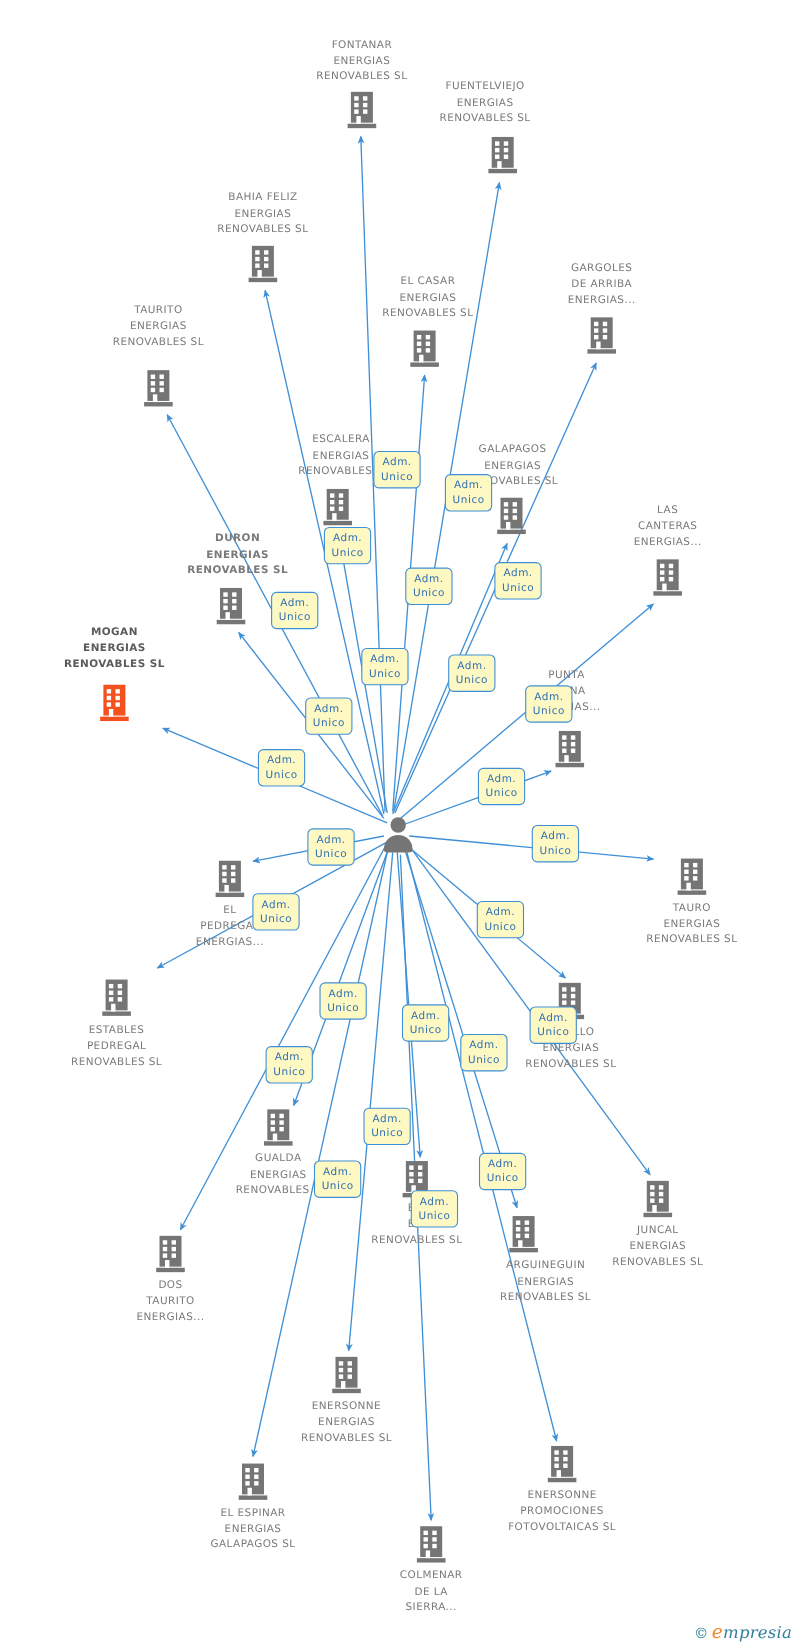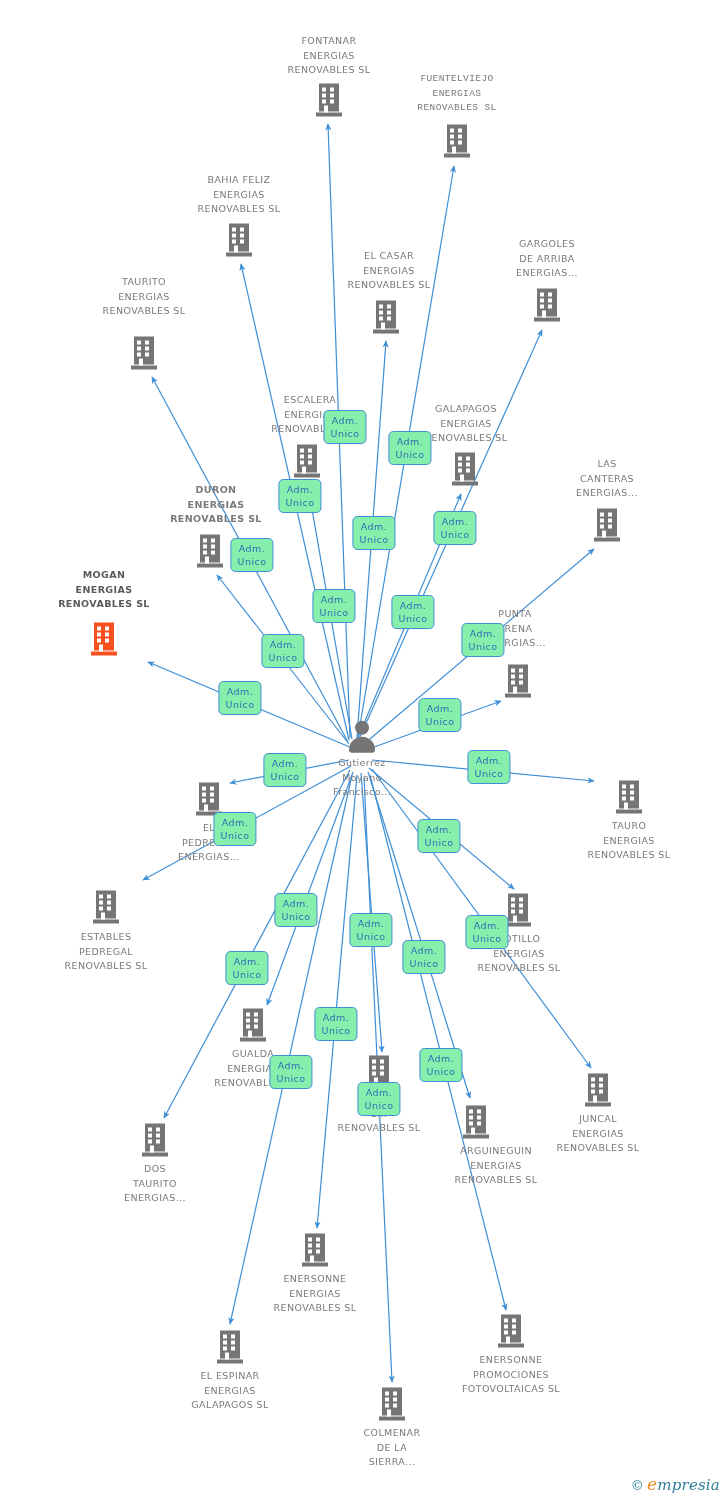--- a/index.html
+++ b/index.html
@@ -41,24 +41,24 @@
   .person .torso{
     position:absolute;left:50%;bottom:2px;transform:translateX(-50%);
     width:26px;height:16px;background:#757575;
     border-radius:13px 13px 3px 3px;
   }
 
   .node.highlight .label{color:#5a5a5a;font-weight:bold;}
 
   .badge{
     position:absolute;transform:translate(-50%,-50%);
-    background:#86efac;border:1.4px solid #3f8fd6;border-radius:5px;
+    background:#fef9c3;border:1.4px solid #3f8fd6;border-radius:5px;
     color:#2f6fb5;font-size:9.5px;line-height:13px;
     padding:3px 6px;text-align:center;white-space:pre-line;
-    letter-spacing:.5px;box-shadow:0 0 0 0 rgba(0,0,0,0);
+    letter-spacing:.5px;box-shadow:0 0 0 0 rgba(0,0,0,0);margin-left:16px;
   }
 
   .watermark{
     position:absolute;right:8px;bottom:6px;
     font-size:15px;color:#1f6f8b;letter-spacing:.2px;
     font-family:"DejaVu Serif","Liberation Serif",serif;
   }
   .watermark .c{color:#2f7f99;font-size:13px;margin-right:3px;}
   .watermark .e{color:#f08a24;font-style:italic;font-size:17px;}
   .watermark .rest{color:#2f7f99;font-style:italic;}
@@ -128,21 +128,21 @@
           <div class="base"></div>
           <div class="win" style="left: 6px; top: 4px;"></div>
           <div class="win" style="left: 14px; top: 4px;"></div>
           <div class="win" style="left: 6px; top: 10px;"></div>
           <div class="win" style="left: 14px; top: 10px;"></div>
           <div class="win" style="left: 6px; top: 16px;"></div>
           <div class="win" style="left: 14px; top: 16px;"></div>
           <div class="door"></div>
         </div>
       </div>
-      <div class="node" style="left: 457px; top: 95px; font-family: Liberation Mono, monospace;">
+      <div class="node" style="left: 441px; top: 95px;">
         <div class="label above">FUENTELVIEJO
 ENERGIAS
 RENOVABLES SL</div>
       </div>
       <div class="node" style="left: 239px; top: 240px;">
         <div class="bld">
           <div class="body"></div>
           <div class="base"></div>
           <div class="win" style="left: 6px; top: 4px;"></div>
           <div class="win" style="left: 14px; top: 4px;"></div>
@@ -552,23 +552,20 @@
       <div class="node" style="left: 392px; top: 1447px;">
         <div class="label below">COLMENAR
 DE LA
 SIERRA...</div>
       </div>
       <div class="node" style="left: 362px; top: 760px;">
         <div class="person">
           <div class="head"></div>
           <div class="torso"></div>
         </div>
-        <div class="label below">Gutierrez
-Moyano
-Francisco...</div>
       </div>
     </div>
   <div id="badge-layer">
       <div class="badge" style="left: 345px; top: 427px;">Adm.
 Unico</div>
       <div class="badge" style="left: 410px; top: 448px;">Adm.
 Unico</div>
       <div class="badge" style="left: 300px; top: 496px;">Adm.
 Unico</div>
       <div class="badge" style="left: 374px; top: 533px;">Adm.

